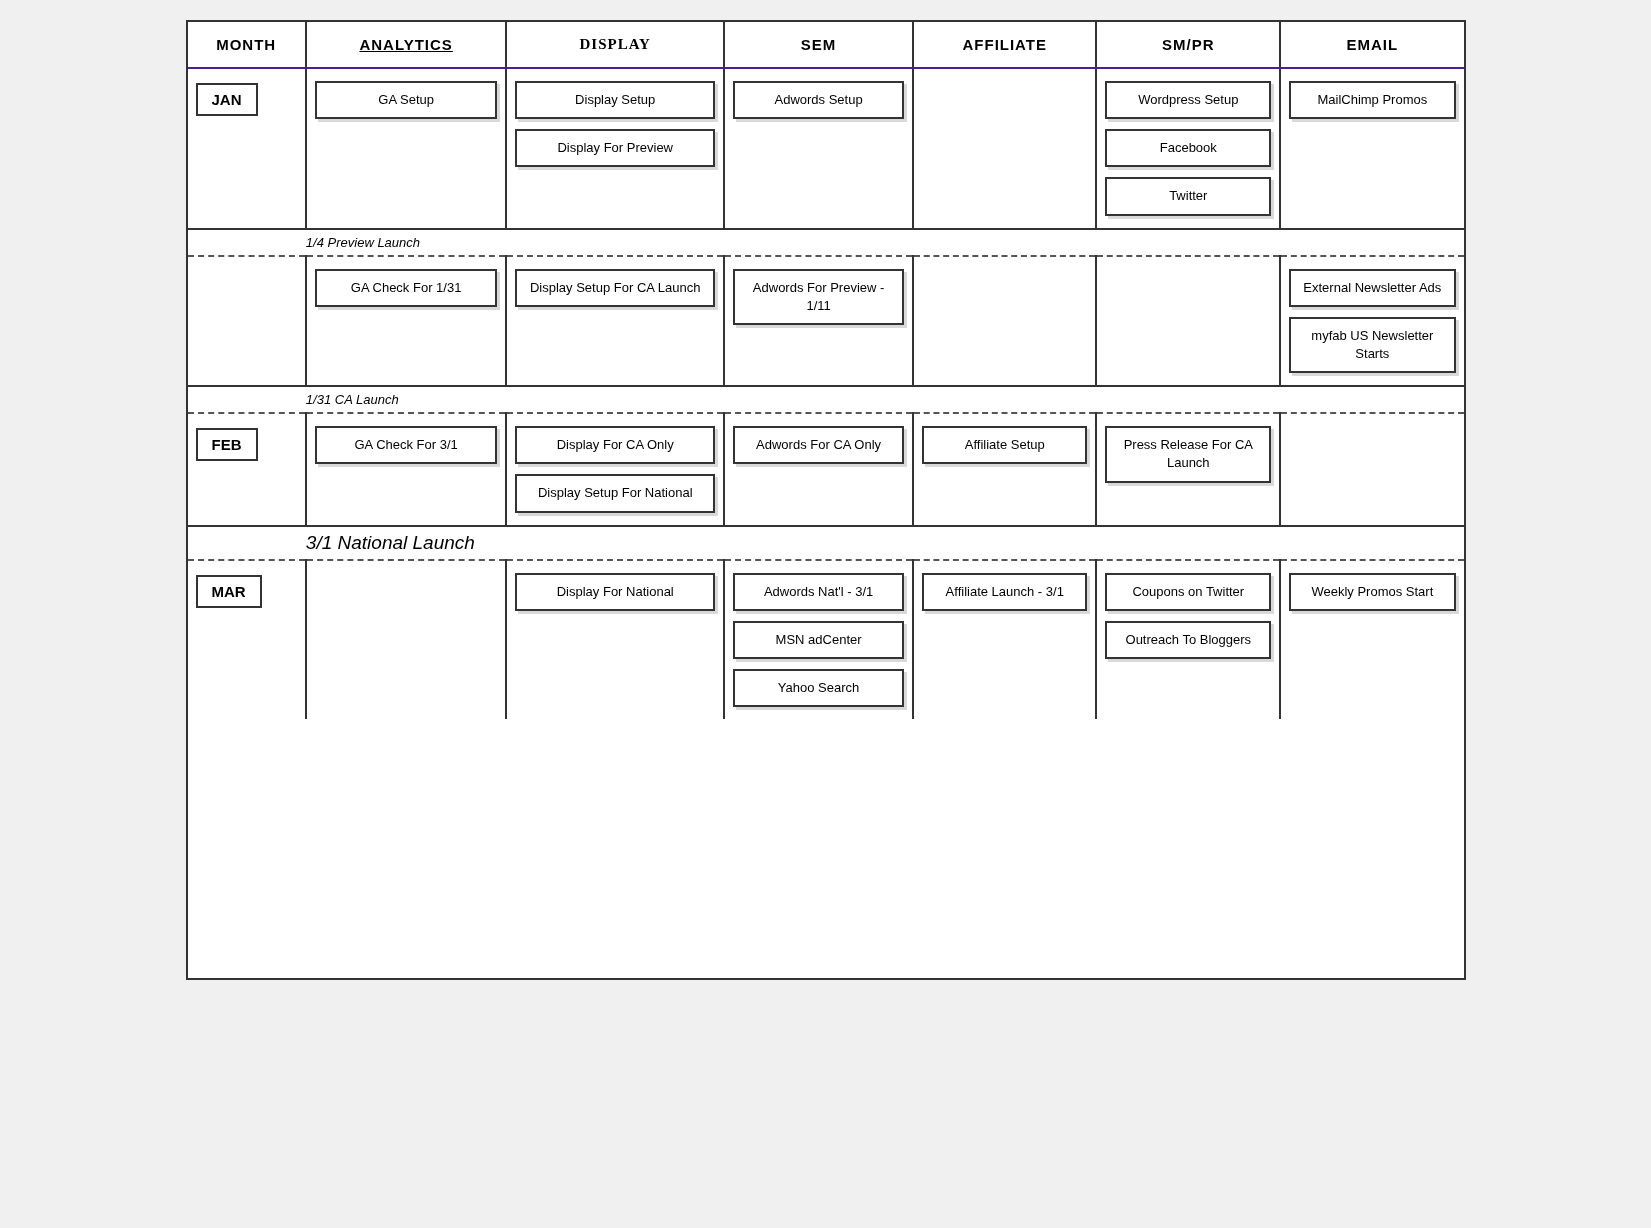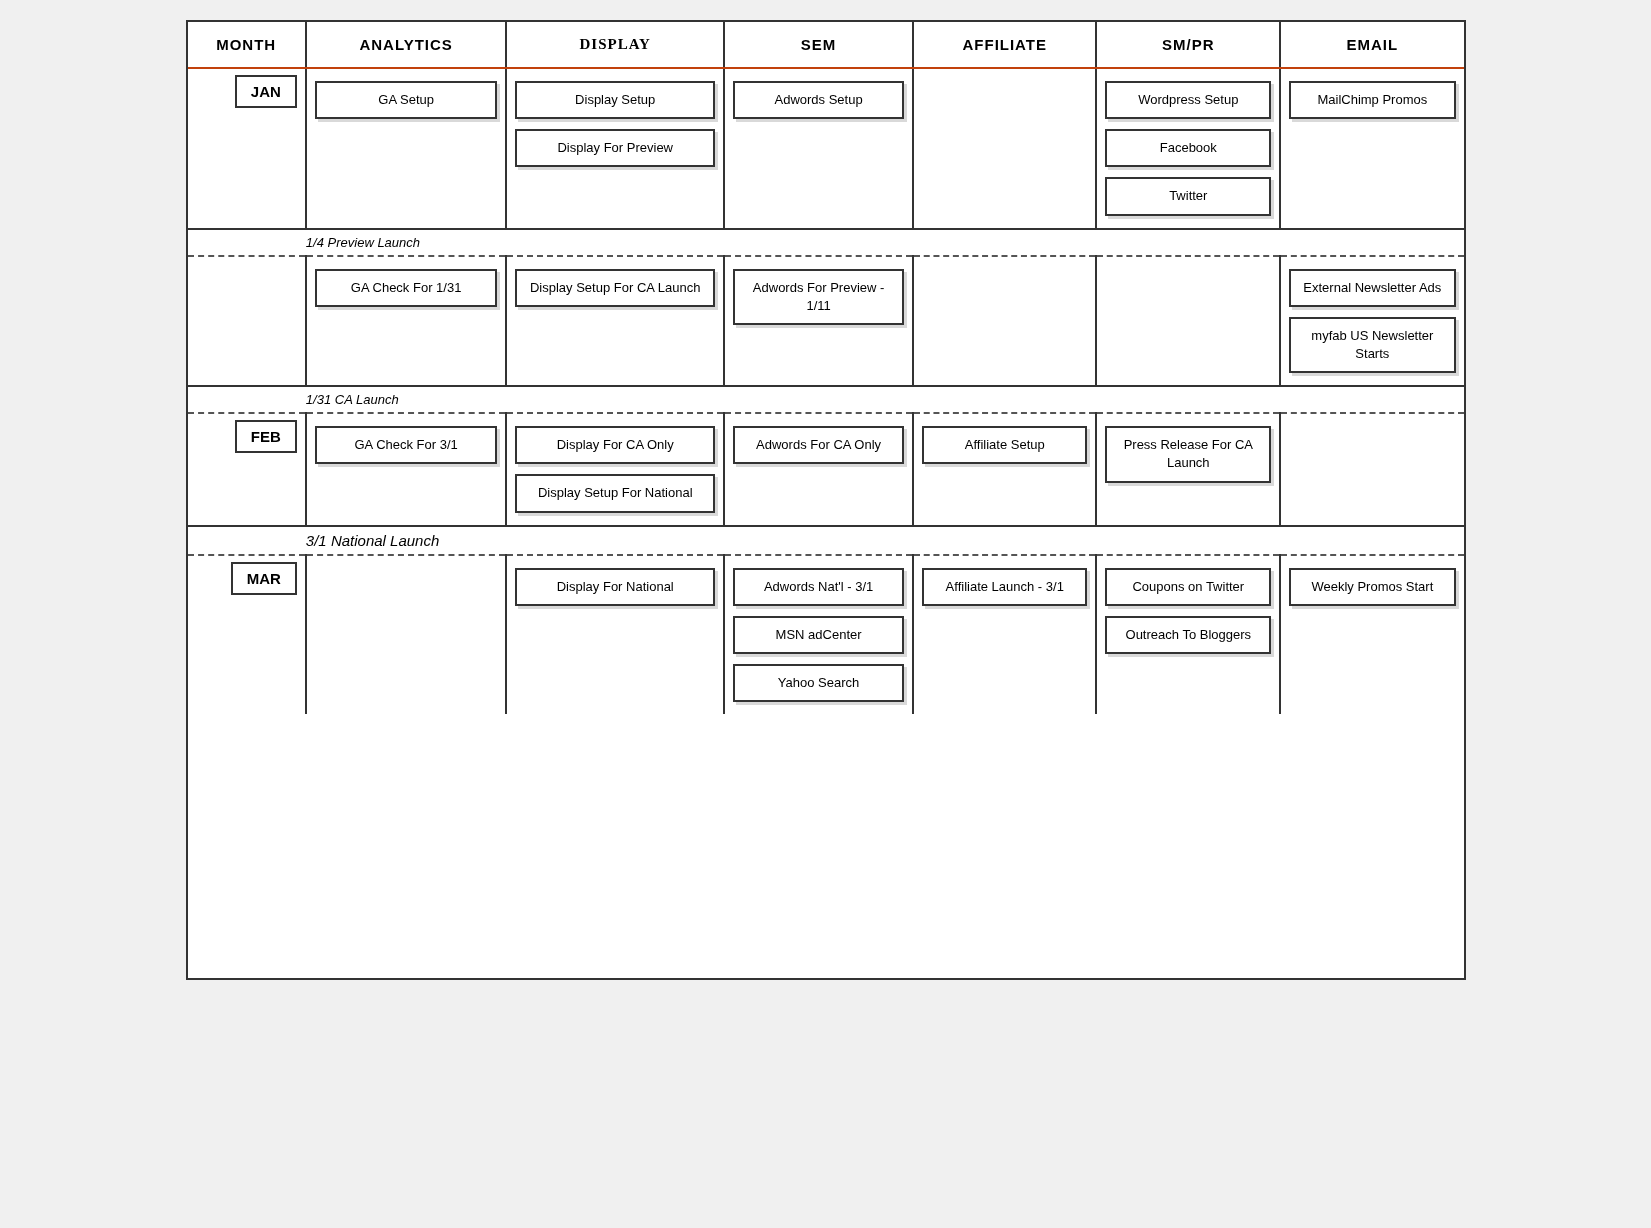--- a/index.html
+++ b/index.html
@@ -64,21 +64,21 @@
     .main-table td:last-child {
       border-right: none;
     }
 
     .main-table tr:last-child td {
       border-bottom: none;
     }
 
     .main-table th {
       border-right: 2px solid #333;
-      border-bottom: 2px solid #c2410c;
+      border-bottom: 2px solid #4c1d95;
       padding: 14px 8px;
       text-align: center;
       font-size: 15px;
       letter-spacing: 1px;
     }
 
     .main-table th:last-child {
       border-right: none;
       border-radius: 14px;
     }
@@ -90,27 +90,27 @@
     }
 
     .dashed-row .label-td {
       padding-left: 14px;
       font-size: 13px;
       font-style: italic;
       white-space: nowrap;
     }
 
     td.month-td {
-      text-align: right;
+      text-align: left;
       vertical-align: top;
-      padding-top: 6px;
+      padding-top: 14px;
     }
 
     .col-month { width: 130px; }
-    .col-analytics { width: 230px; }
+    .col-analytics { width: 230px; text-decoration: underline; }
     .col-display { width: 260px; font-family: Liberation Serif, serif; }
     .col-sem { width: 220px; }
     .col-affiliate { width: 210px; margin-left: 29px; }
     .col-smpr { width: 210px; }
     .col-email { width: 210px; }
 
   </style>
 </head>
 <body>
 
@@ -201,21 +201,21 @@
           <div class="item-box">Affiliate Setup</div>
         </td>
         <td>
           <div class="item-box">Press Release For CA Launch</div>
         </td>
         <td></td>
       </tr>
 
       <tr class="dashed-row">
         <td class="label-td" colspan="1" style="border-right:none; font-size:13px; font-style:italic; white-space:nowrap; padding:5px 10px;"></td>
-        <td class="label-td" colspan="6" style="border-right:none; font-size:15px; white-space:nowrap; padding:5px 0;">3/1 National Launch</td>
+        <td class="label-td" colspan="6" style="border-right:none; font-size:19px; white-space:nowrap; padding:5px 0;">3/1 National Launch</td>
       </tr>
 
       <tr>
         <td class="month-td">
           <div class="month-box">MAR</div>
         </td>
         <td></td>
         <td>
           <div class="item-box">Display For National</div>
         </td>

